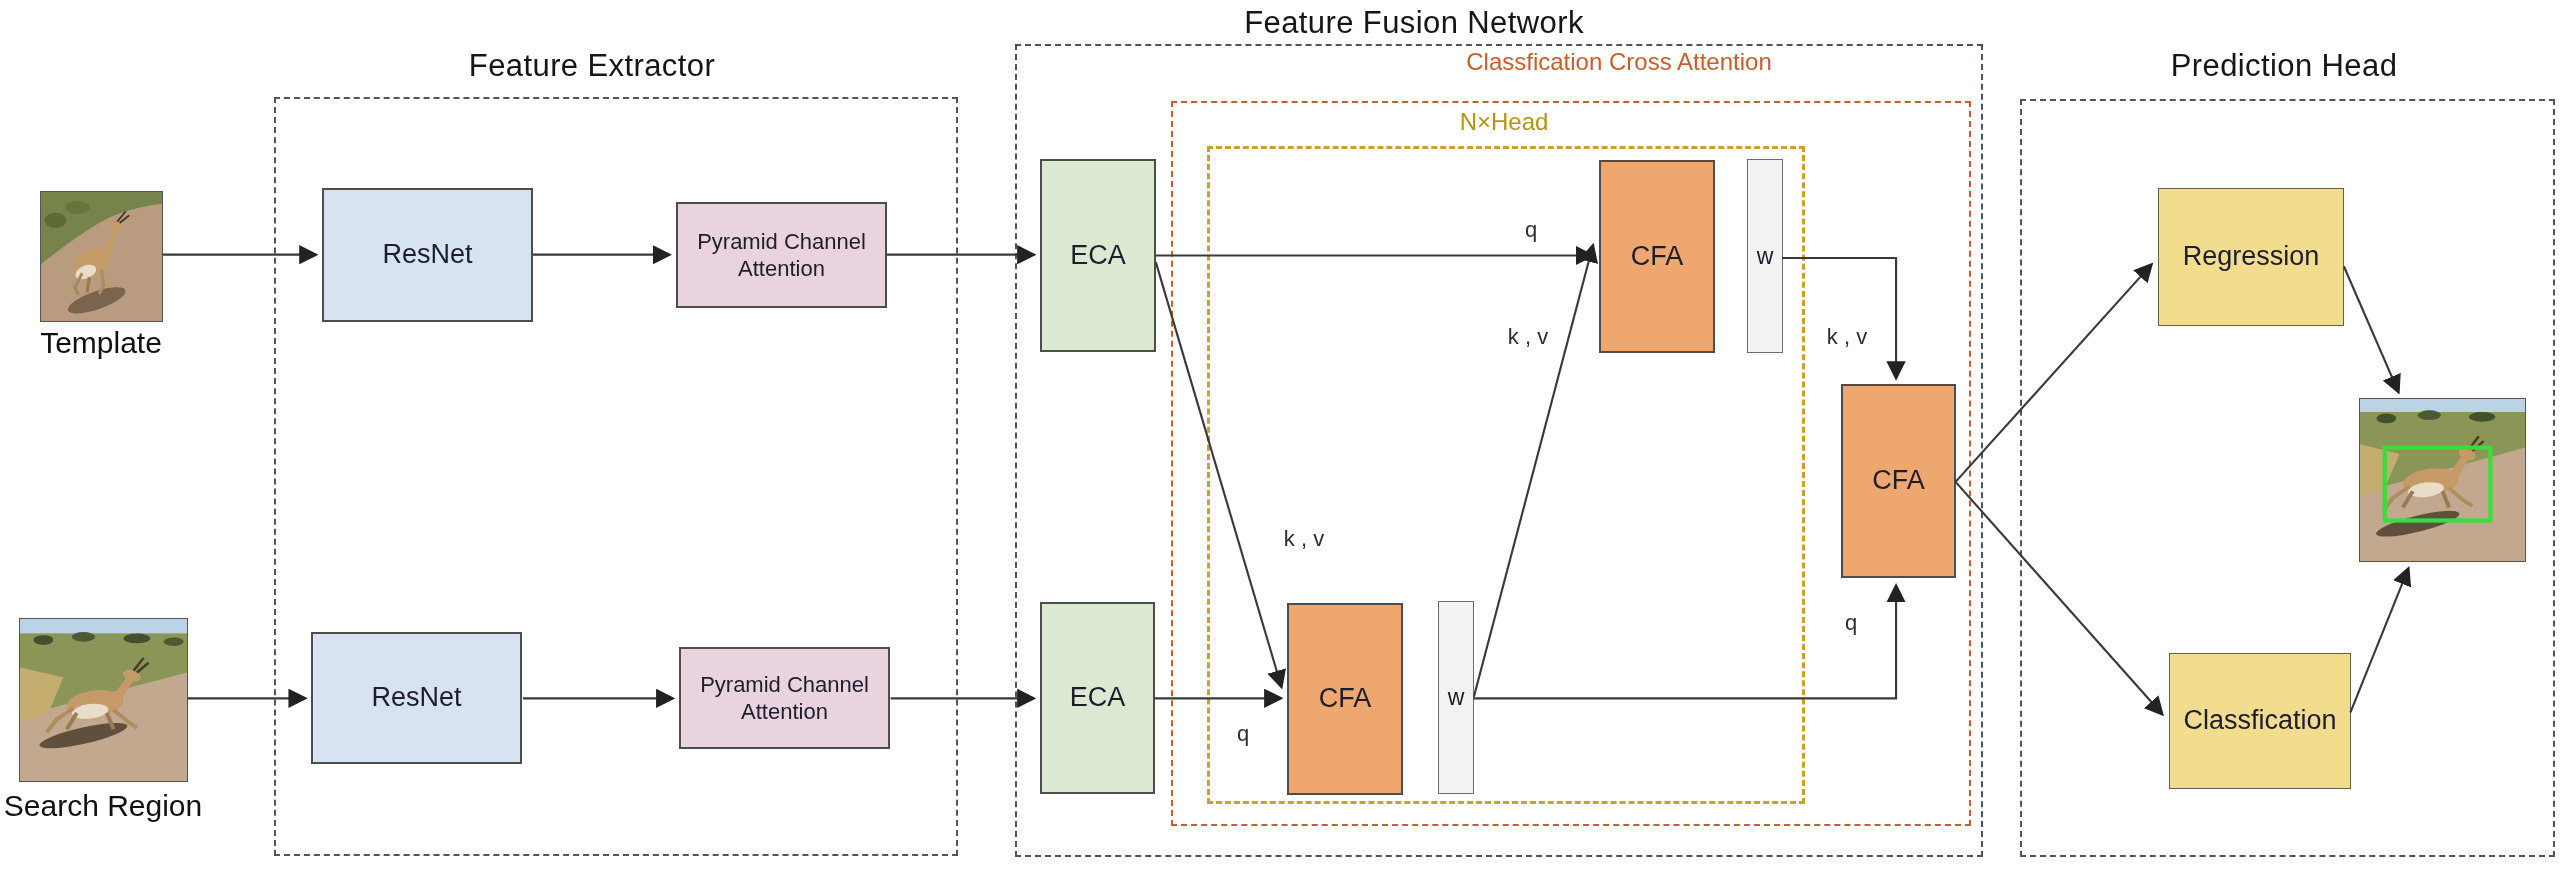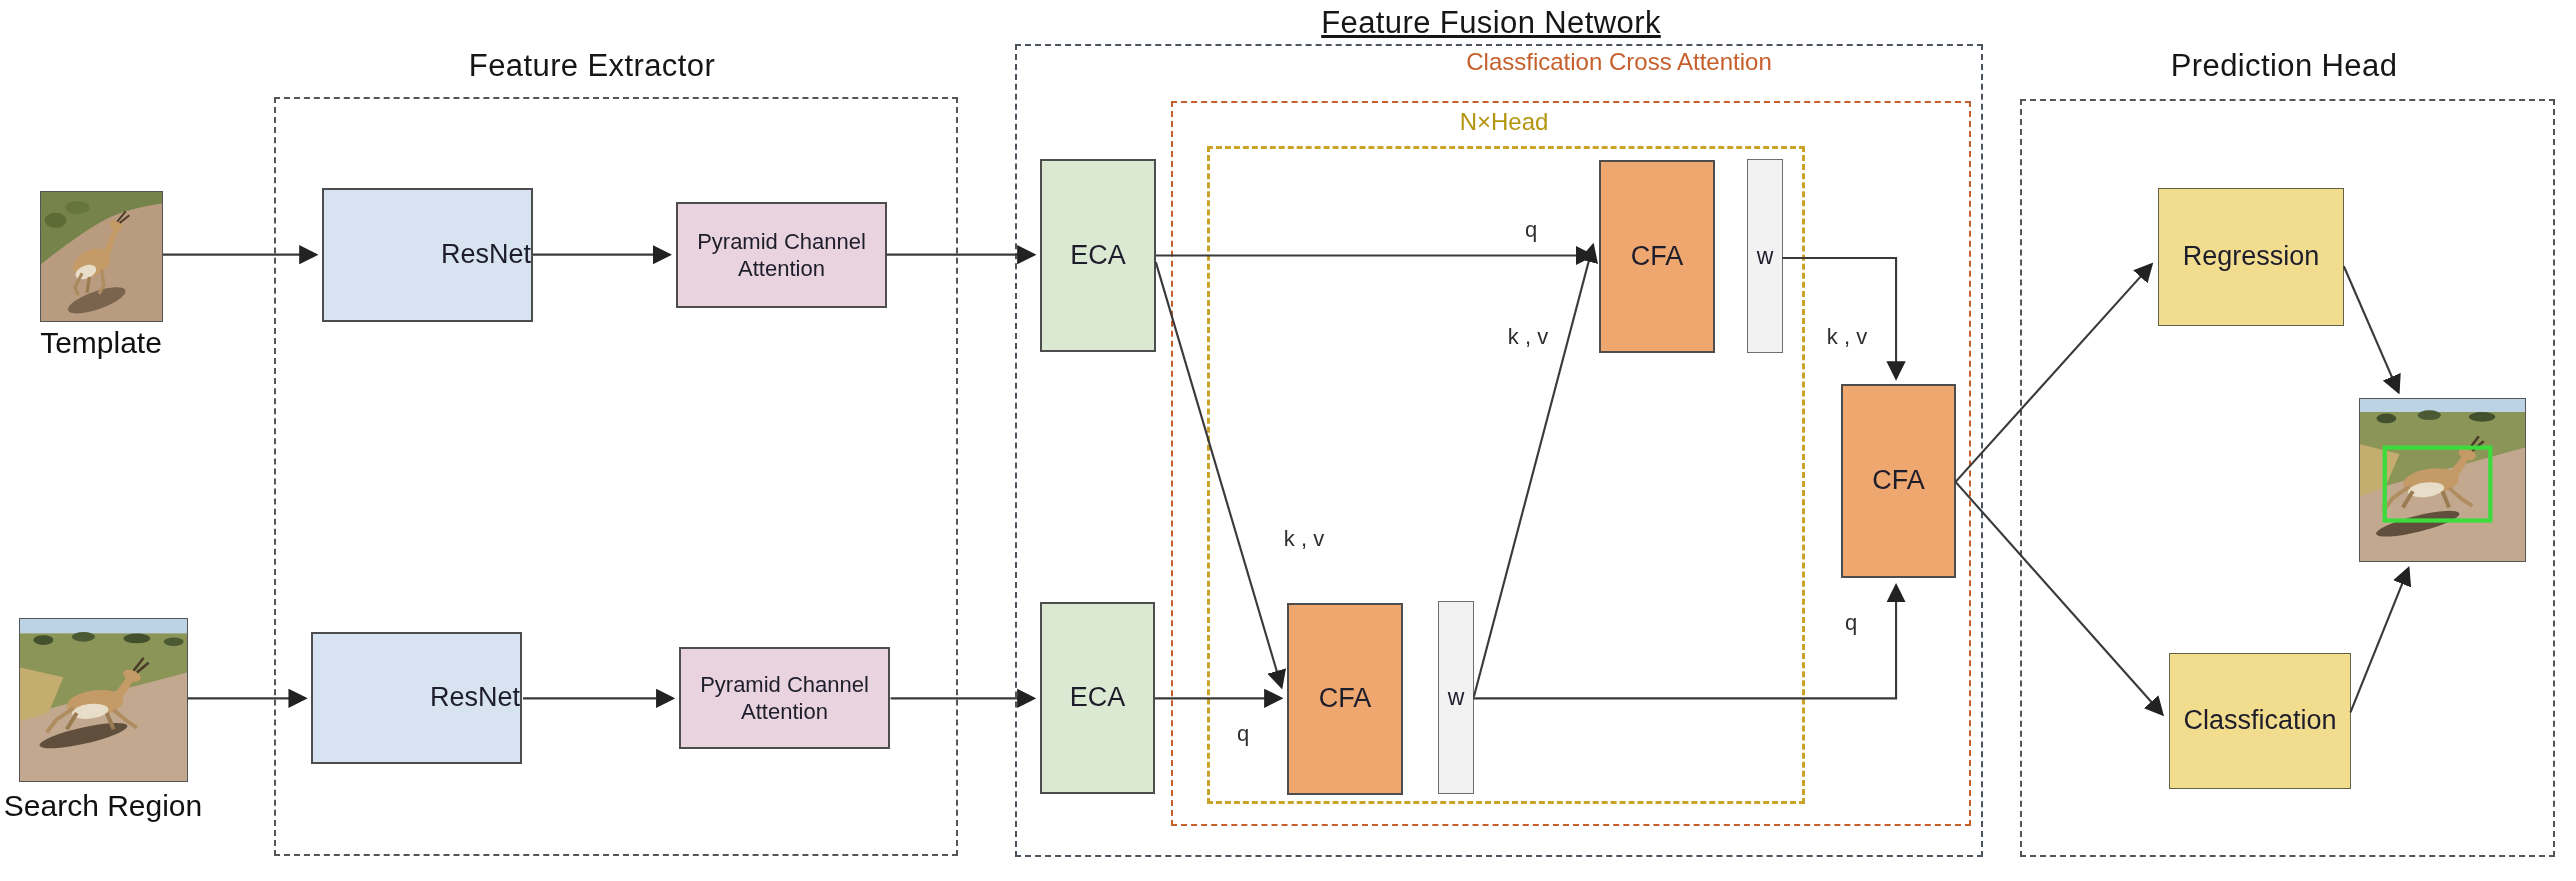--- a/index.html
+++ b/index.html
@@ -15,21 +15,21 @@
   
   .sec-title{position:absolute;transform:translate(-50%,-50%);font-size:31px;font-weight:400;
     letter-spacing:0.4px;white-space:nowrap;color:#161616;}
   .sub-title{position:absolute;transform:translate(-50%,-50%);font-size:24px;white-space:nowrap;}
   .sub-title.hca{color:var(--hca-accent);}
   .sub-title.nx{color:var(--nx-accent);}
   
   .block{position:absolute;box-sizing:border-box;border:2.1px solid #4d4d4d;
     display:flex;align-items:center;justify-content:center;text-align:center;
     font-size:27px;color:#1d1d2b;line-height:1.25;}
-  .block.resnet{background:var(--resnet-fill);justify-content:flex-end;}
+  .block.resnet{background:var(--resnet-fill);}
   .block.pca{background:var(--pca-fill);font-size:22px;padding:0 12px;}
   .block.eca{background:var(--eca-fill);}
   .block.cfa{background:var(--cfa-fill);}
   .block.wbox{background:var(--w-fill);border-color:#6e6e6e;border-width:1.7px;font-size:23px;}
   .block.head{background:var(--head-fill);border-color:#62624a;border-width:1.7px;}
   
   .photo{position:absolute;border:1.7px solid #555;box-sizing:border-box;}
   .photo svg{display:block;width:100%;height:100%;}
   .img-label{position:absolute;transform:translate(-50%,-50%);font-size:30px;color:#111;white-space:nowrap;}
   
@@ -41,21 +41,21 @@
 
 <div id="stage" style="--resnet-fill: #d7e3f1; --pca-fill: #e8d3de; --eca-fill: #dbe8d2; --cfa-fill: #eda76f; --w-fill: #f2f2f2; --head-fill: #f2dd8e; --hca-accent: #c65f2b; --nx-dash: #c9a227; --nx-accent: #b5940e; --gray-dash: #555555; --ffn-dash: #4a5560; --bbox-green: #3ddc3d;">
 
   <div class="dashbox" style="left:274px;top:97px;width:684px;height:759px;"></div>
   <div class="dashbox ffn" style="left:1015px;top:44px;width:968px;height:813px;"></div>
   <div class="dashbox hca" style="left:1171px;top:101px;width:800px;height:725px;"></div>
   <div class="dashbox nx" style="left:1207px;top:146px;width:598px;height:658px;"></div>
   <div class="dashbox" style="left:2020px;top:99px;width:535px;height:758px;"></div>
 
   <div class="sec-title" style="left:592px;top:66px;">Feature Extractor</div>
-  <div class="sec-title" style="left:1491px;top:23px;text-decoration:underline;">Feature Fusion Network</div>
+  <div class="sec-title" style="left:1414px;top:23px;">Feature Fusion Network</div>
   <div class="sub-title hca" style="left:1619px;top:62px;">Classfication Cross Attention</div>
   <div class="sub-title nx" style="left:1504px;top:122px;">N×Head</div>
   <div class="sec-title" style="left:2284px;top:66px;">Prediction Head</div>
 
   <div class="photo" style="left:40px;top:191px;width:123px;height:131px;">
     <svg viewBox="0 0 100 100" preserveAspectRatio="none">
       <rect x="0" y="0" width="100" height="100" fill="#b99c80"></rect>
       <path d="M0,0 H100 V9 Q68,13 48,24 Q28,35 0,56 Z" fill="#76834a"></path>
       <ellipse cx="12" cy="22" rx="9" ry="6" fill="#5d6b36"></ellipse>
       <ellipse cx="30" cy="12" rx="10" ry="5" fill="#66743d"></ellipse>

